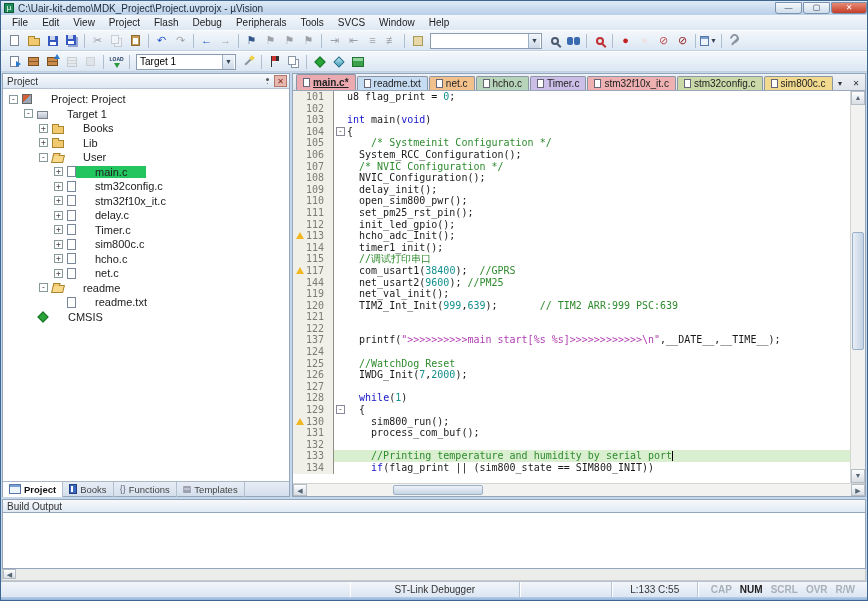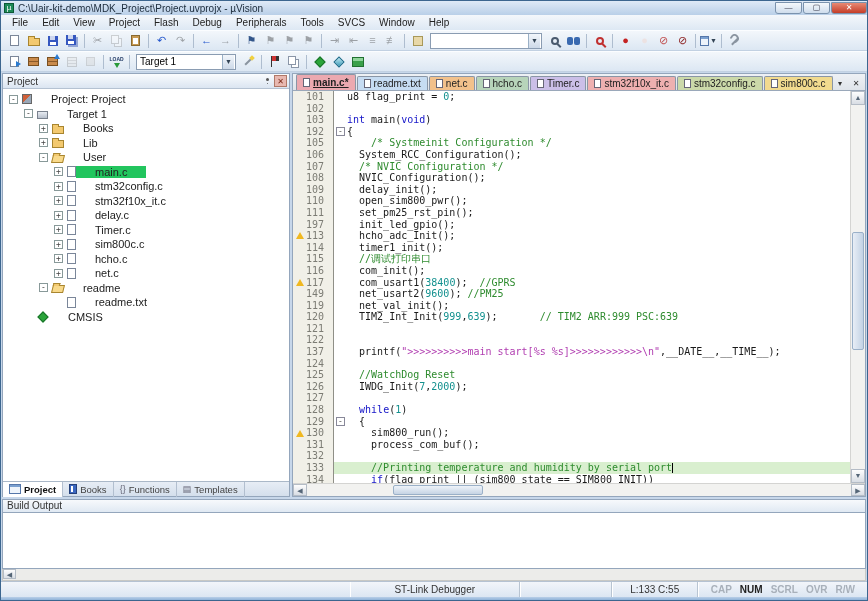--- a/index.html
+++ b/index.html
@@ -183,21 +183,21 @@
 
   .hscroll { height:13px; flex:0 0 auto; background:#f2f2f0; border-top:1px solid #d4d4d2; position:relative; }
   .hs-arrow { position:absolute; top:0; width:14px; height:12px; background:linear-gradient(#fdfdfd,#d8dde4);
               border:1px solid #b4bcc6; font-size:7px; text-align:center; line-height:11px; color:#567; }
   .hs-left { left:0; } .hs-right { right:0; }
   .hs-thumb { position:absolute; top:1px; height:10px; left:100px; width:90px;
               background:linear-gradient(#eef3f9,#c6d4e4); border:1px solid #9ab0c8; border-radius:2px; }
 
   
   .build-header { height:14px; background:linear-gradient(#f7f9fc,#e0e9f3); border:1px solid #94a6bc;
-                  margin:2px 1px 0 1px; padding:0 4px; display:flex; color:#333; flex:0 0 auto; }
+                  margin:2px 1px 0 1px; padding:0 4px; display:flex; align-items:center; color:#333; flex:0 0 auto; }
   .build-body { height:56px; background:#fff; border:1px solid #94a6bc; border-top:none;
                 margin:0 1px; flex:0 0 auto; }
   .build-scroll { height:12px; background:#ececea; border:1px solid #c8c8c4; border-top:none; margin:0 1px;
                   position:relative; flex:0 0 auto; }
   .bs-arrow { position:absolute; left:0; top:0; width:13px; height:10px; background:linear-gradient(#fdfdfd,#dadfe6);
               border:1px solid #b4bcc6; font-size:7px; line-height:9px; text-align:center; color:#567; }
 
   
   .statusbar { height:16px; background:linear-gradient(#f2f5fa,#dce6f2); border-top:1px solid #b5c2d2;
                display:flex; align-items:stretch; color:#333; flex:0 0 auto; }
@@ -538,35 +538,34 @@
           <div class="tab-ctrl">
             <span class="tab-ctrl-btn">▾</span>
             <span class="tab-ctrl-btn">✕</span>
           </div>
         </div>
       <div class="code-zone">
         <div class="code-area" id="codeArea">
             <div class="ln"><div class="gw"></div><div class="gn">101</div><div class="gf"></div><div class="tx"><span class="tk-p">u8 flag_print = </span><span class="tk-n">0</span><span class="tk-p">;</span></div></div>
             <div class="ln"><div class="gw"></div><div class="gn">102</div><div class="gf"></div><div class="tx"></div></div>
             <div class="ln"><div class="gw"></div><div class="gn">103</div><div class="gf"></div><div class="tx"><span class="tk-k">int</span><span class="tk-p"> main(</span><span class="tk-k">void</span><span class="tk-p">)</span></div></div>
-            <div class="ln"><div class="gw"></div><div class="gn">192</div><div class="gf"><span class="fold-box">-</span></div><div class="tx"><span class="tk-p">{</span></div></div>
+            <div class="ln"><div class="gw"></div><div class="gn">104</div><div class="gf"><span class="fold-box">-</span></div><div class="tx"><span class="tk-p">{</span></div></div>
             <div class="ln"><div class="gw"></div><div class="gn">105</div><div class="gf"></div><div class="tx"><span class="tk-c">    /* Systmeinit Configuration */</span></div></div>
             <div class="ln"><div class="gw"></div><div class="gn">106</div><div class="gf"></div><div class="tx"><span class="tk-p">  System_RCC_Configuration();</span></div></div>
             <div class="ln"><div class="gw"></div><div class="gn">107</div><div class="gf"></div><div class="tx"><span class="tk-c">  /* NVIC Configuration */</span></div></div>
             <div class="ln"><div class="gw"></div><div class="gn">108</div><div class="gf"></div><div class="tx"><span class="tk-p">  NVIC_Configuration();</span></div></div>
             <div class="ln"><div class="gw"></div><div class="gn">109</div><div class="gf"></div><div class="tx"><span class="tk-p">  delay_init();</span></div></div>
             <div class="ln"><div class="gw"></div><div class="gn">110</div><div class="gf"></div><div class="tx"><span class="tk-p">  open_sim800_pwr();</span></div></div>
             <div class="ln"><div class="gw"></div><div class="gn">111</div><div class="gf"></div><div class="tx"><span class="tk-p">  set_pm25_rst_pin();</span></div></div>
-            <div class="ln"><div class="gw"></div><div class="gn">197</div><div class="gf"></div><div class="tx"><span class="tk-p">  init_led_gpio();</span></div></div>
+            <div class="ln"><div class="gw"></div><div class="gn">112</div><div class="gf"></div><div class="tx"><span class="tk-p">  init_led_gpio();</span></div></div>
             <div class="ln"><div class="gw"><span class="warn-tri"></span></div><div class="gn">113</div><div class="gf"></div><div class="tx"><span class="tk-p">  </span><span class="tk-e">hcho_adc_Init</span><span class="tk-p">();</span></div></div>
             <div class="ln"><div class="gw"></div><div class="gn">114</div><div class="gf"></div><div class="tx"><span class="tk-p">  timer1_init();</span></div></div>
             <div class="ln"><div class="gw"></div><div class="gn">115</div><div class="gf"></div><div class="tx"><span class="tk-c">  //调试打印串口</span></div></div>
-            <div class="ln"><div class="gw"></div><div class="gn">116</div><div class="gf"></div><div class="tx"><span class="tk-p">  com_init();</span></div></div>
             <div class="ln"><div class="gw"><span class="warn-tri"></span></div><div class="gn">117</div><div class="gf"></div><div class="tx"><span class="tk-p">  </span><span class="tk-e">com_usart1</span><span class="tk-p">(</span><span class="tk-n">38400</span><span class="tk-p">);  </span><span class="tk-c">//GPRS</span></div></div>
-            <div class="ln"><div class="gw"></div><div class="gn">149</div><div class="gf"></div><div class="tx"><span class="tk-p">  net_usart2(</span><span class="tk-n">9600</span><span class="tk-p">); </span><span class="tk-c">//PM25</span></div></div>
+            <div class="ln"><div class="gw"></div><div class="gn">144</div><div class="gf"></div><div class="tx"><span class="tk-p">  net_usart2(</span><span class="tk-n">9600</span><span class="tk-p">); </span><span class="tk-c">//PM25</span></div></div>
             <div class="ln"><div class="gw"></div><div class="gn">119</div><div class="gf"></div><div class="tx"><span class="tk-p">  net_val_init();</span></div></div>
             <div class="ln"><div class="gw"></div><div class="gn">120</div><div class="gf"></div><div class="tx"><span class="tk-p">  TIM2_Int_Init(</span><span class="tk-n">999</span><span class="tk-p">,</span><span class="tk-n">639</span><span class="tk-p">);       </span><span class="tk-c">// TIM2 ARR:999 PSC:639</span></div></div>
             <div class="ln"><div class="gw"></div><div class="gn">121</div><div class="gf"></div><div class="tx"></div></div>
             <div class="ln"><div class="gw"></div><div class="gn">122</div><div class="gf"></div><div class="tx"></div></div>
             <div class="ln"><div class="gw"></div><div class="gn">137</div><div class="gf"></div><div class="tx"><span class="tk-p">  printf(</span><span class="tk-s">"&gt;&gt;&gt;&gt;&gt;&gt;&gt;&gt;&gt;&gt;main start[%s %s]&gt;&gt;&gt;&gt;&gt;&gt;&gt;&gt;&gt;&gt;&gt;&gt;\n"</span><span class="tk-p">,__DATE__,__TIME__);</span></div></div>
             <div class="ln"><div class="gw"></div><div class="gn">124</div><div class="gf"></div><div class="tx"></div></div>
             <div class="ln"><div class="gw"></div><div class="gn">125</div><div class="gf"></div><div class="tx"><span class="tk-c">  //WatchDog Reset</span></div></div>
             <div class="ln"><div class="gw"></div><div class="gn">126</div><div class="gf"></div><div class="tx"><span class="tk-p">  IWDG_Init(</span><span class="tk-n">7</span><span class="tk-p">,</span><span class="tk-n">2000</span><span class="tk-p">);</span></div></div>
             <div class="ln"><div class="gw"></div><div class="gn">127</div><div class="gf"></div><div class="tx"></div></div>
             <div class="ln"><div class="gw"></div><div class="gn">128</div><div class="gf"></div><div class="tx"><span class="tk-p">  </span><span class="tk-k">while</span><span class="tk-p">(</span><span class="tk-n">1</span><span class="tk-p">)</span></div></div>

